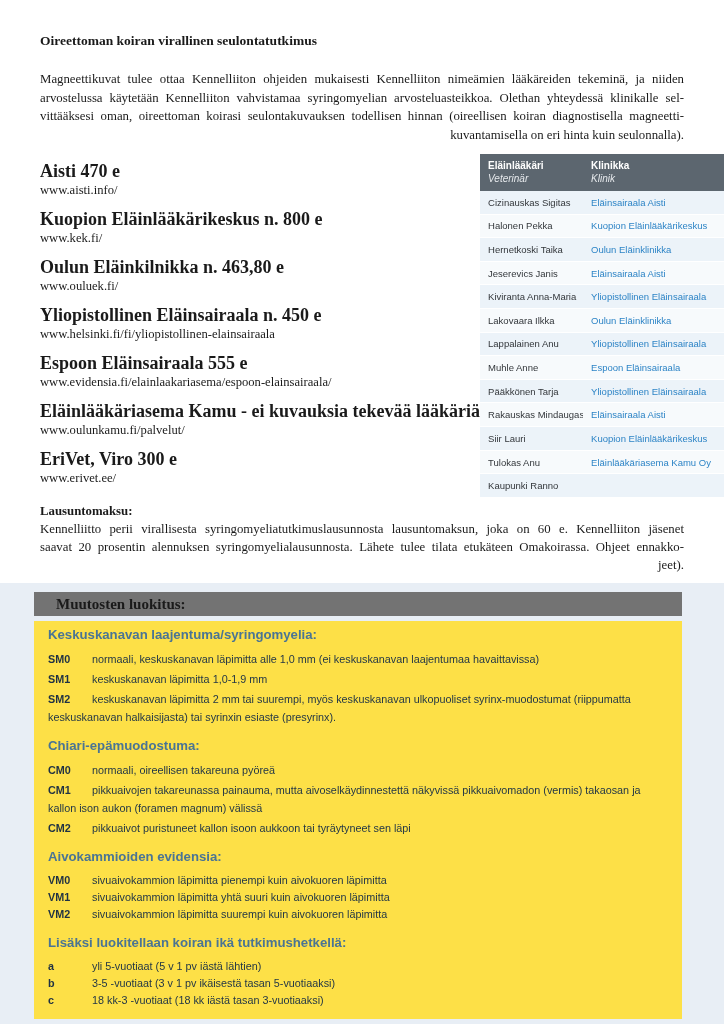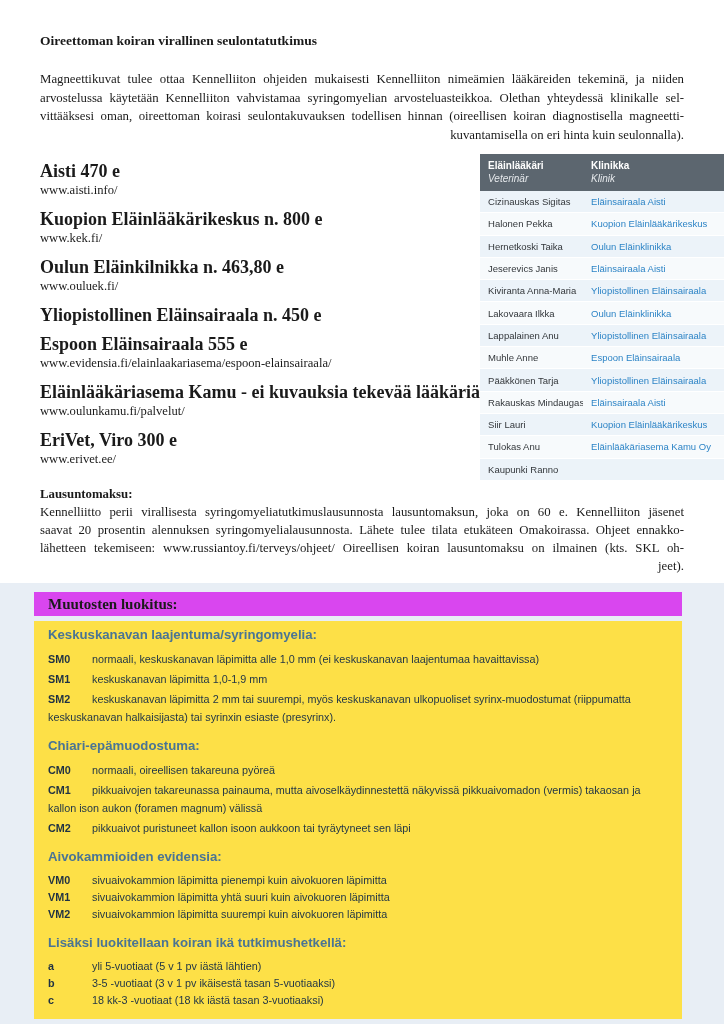--- a/index.html
+++ b/index.html
@@ -41,21 +41,21 @@
   .col-city { width: 57px; max-width: 57px; }
   .clinic-link { color: #2d84c6; text-decoration: none; cursor: pointer; }
 
   
   .fee { margin-top: 4px; }
   .fee-heading { font-size: 12.8px; font-weight: bold; line-height: 18px; margin: 0; }
   .fee-text { font-size: 12.8px; line-height: 18px; }
 
   
   .band { flex: 1 1 auto; background: #e8eef5; padding: 9px 42px 17px 34px; }
-  .band-strip { background: #d946ef; padding: 4px 8px 4px 14px; margin-bottom: 5px; }
+  .band-strip { background: #737373; padding: 4px 8px 4px 22px; margin-bottom: 5px; }
   .classification-heading { font-size: 15px; font-weight: bold; margin: 0; line-height: 16px; font-family: "Liberation Serif", serif; }
   .panel { background: #fde047; padding: 6px 14px 10px 14px; min-height: 385px;
            font-family: "Liberation Sans", sans-serif; color: #233746; }
   .section { margin-top: 12px; }
   .section:first-child { margin-top: 0; }
   .section-title { color: #4a7494; font-size: 13.2px; font-weight: bold; line-height: 15px; margin: 0 0 8px 0; }
   .item { font-size: 10.8px; line-height: 18px; margin-bottom: 2px; }
   .tight .item { line-height: 17px; margin-bottom: 0; }
   .code { display: inline-block; width: 44px; font-weight: 700; color: #1f3144; }
 </style>
@@ -82,20 +82,21 @@
       <div class="clinic">
         <div class="clinic-name">Kuopion Eläinlääkärikeskus n. 800 e</div>
         <a class="clinic-url">www.kek.fi/</a>
       </div>
       <div class="clinic">
         <div class="clinic-name">Oulun Eläinkilnikka n. 463,80 e</div>
         <a class="clinic-url">www.ouluek.fi/</a>
       </div>
       <div class="clinic">
         <div class="clinic-name">Yliopistollinen Eläinsairaala n. 450 e</div>
+        <a class="clinic-url">www.helsinki.fi/fi/yliopistollinen-elainsairaala</a>
       </div>
       <div class="clinic">
         <div class="clinic-name">Espoon Eläinsairaala 555 e</div>
         <a class="clinic-url">www.evidensia.fi/elainlaakariasema/espoon-elainsairaala/</a>
       </div>
       <div class="clinic">
         <div class="clinic-name">Eläinlääkäriasema Kamu - ei kuvauksia tekevää lääkäriä</div>
         <a class="clinic-url">www.oulunkamu.fi/palvelut/</a>
       </div>
       <div class="clinic">
@@ -189,21 +190,20 @@
         </tr>
       </tbody>
     </table>
   </div>
 
   <div class="fee">
     <p class="fee-heading">Lausuntomaksu:</p>
     <div class="fee-text">
       <div class="jl">Kennelliitto perii virallisesta syringomyeliatutkimuslausunnosta lausuntomaksun, joka on 60 e. Kennelliiton jäsenet</div>
       <div class="jl">saavat 20 prosentin alennuksen syringomyelialausunnosta. Lähete tulee tilata etukäteen Omakoirassa. Ohjeet ennakko-</div>
-      <div class="jl">lähetteen tekemiseen: www.russiantoy.fi/terveys/ohjeet/ Oireellisen koiran lausuntomaksu on ilmainen (kts. SKL oh-</div>
       <div class="jl-last">jeet).</div>
     </div>
   </div>
 </div>
 
 <div class="band">
   <div class="band-strip">
     <h2 class="classification-heading">Muutosten luokitus:</h2>
   </div>
 

